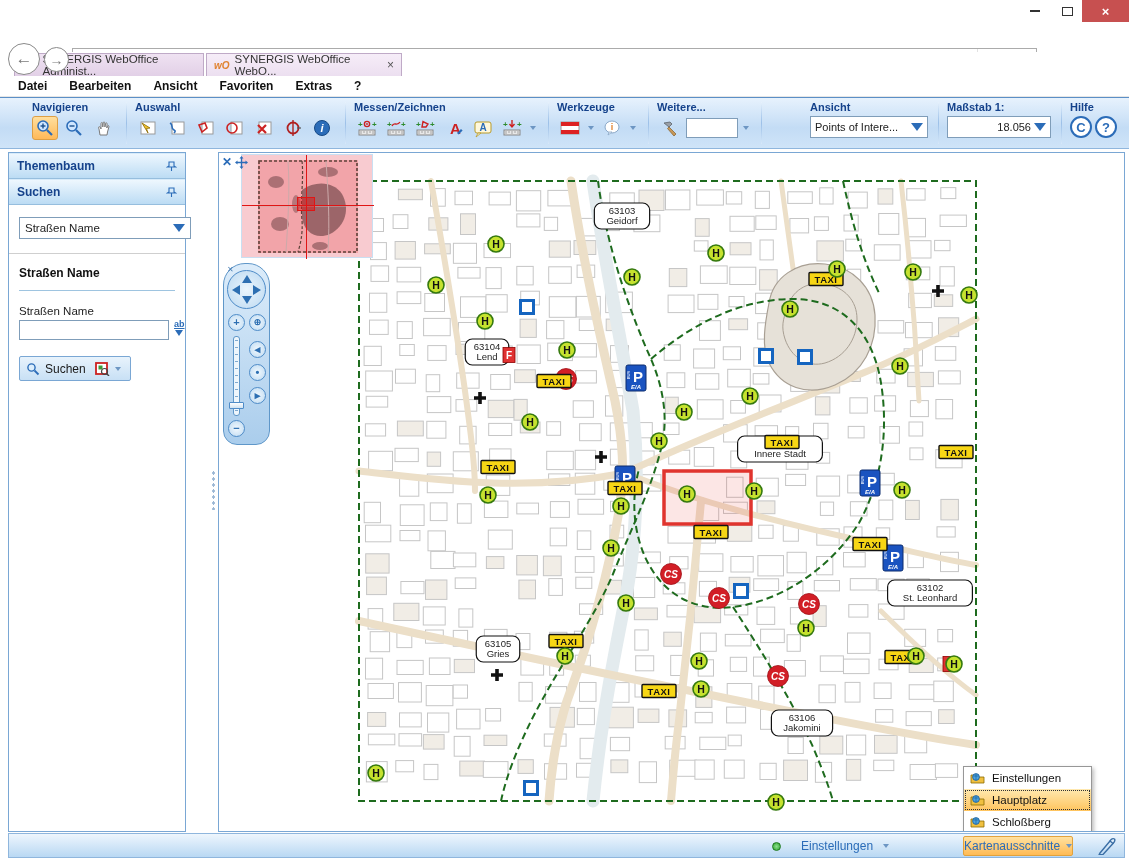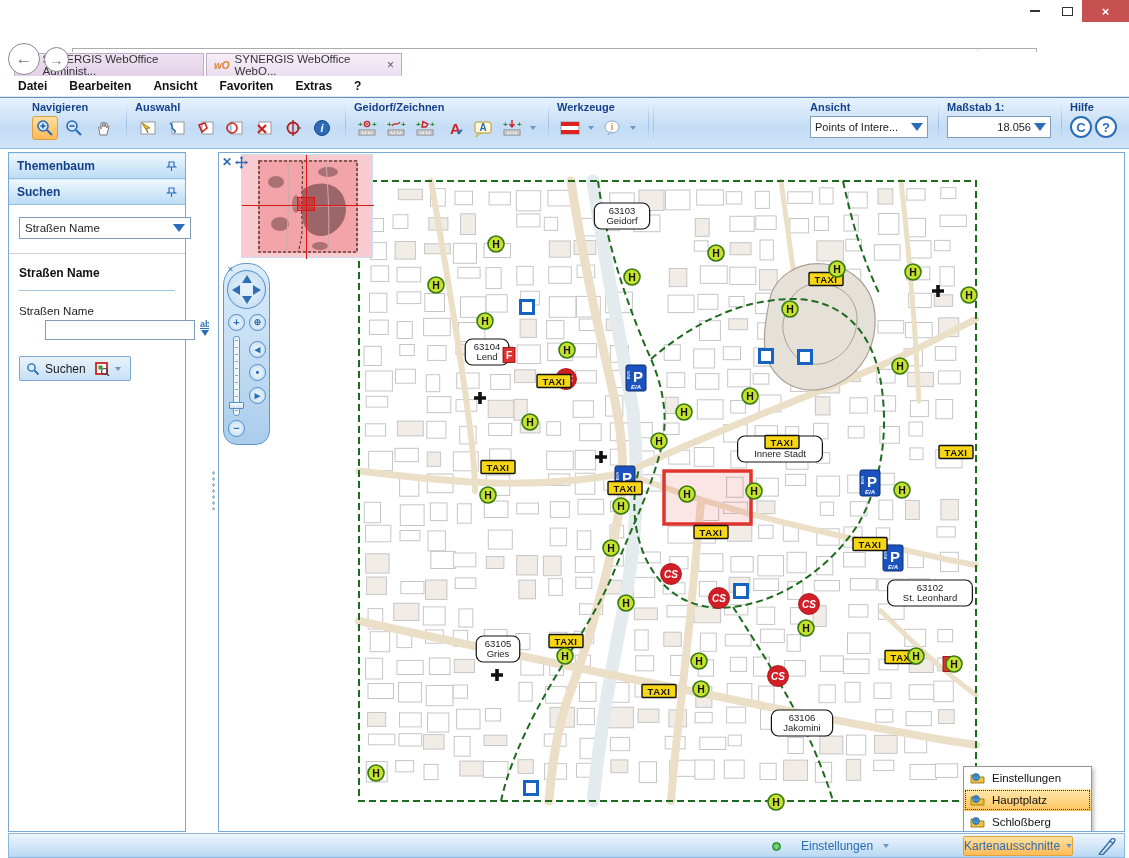--- a/index.html
+++ b/index.html
@@ -50,21 +50,21 @@
   #sidebar { position:absolute; top:152px; left:8px; width:178px; height:680px; background:#fff; border:1px solid #7aa7d4; }
   .acc-header { height:26px; background:linear-gradient(#eef7fe,#bcdcf4); border-bottom:1px solid #96bede; border-top:1px solid #d7ebfa; display:flex; align-items:center; padding:0 8px; font-size:12px; font-weight:bold; color:#15428b; cursor:pointer; }
   .acc-header svg { margin-left:auto; }
   #search-body { padding:12px 10px; }
   .dd { width:172px; height:22px; background:#fff; border:1px solid #7f9db9; display:flex; align-items:center; font-size:11.5px; color:#222; padding:0 5px; cursor:pointer; }
   .dd .bluecaret { width:0; height:0; border-left:6px solid transparent; border-right:6px solid transparent; border-top:8px solid #2b6cb8; margin-left:auto; }
   #search-divider { border:none; border-top:1px solid #cfcfcf; margin:14px -10px 12px; }
   #search-title { font-size:12px; font-weight:bold; color:#111; }
   #search-title-rule { border:none; border-top:1px solid #9ec4e0; margin:10px 0 14px; }
   #field-label { font-size:11.5px; color:#222; margin-bottom:3px; }
-  .inputrow { display:flex; gap:5px;margin-left:26px; }
+  .inputrow { display:flex; gap:5px; }
   #street-input { width:150px; height:20px; border:1px solid #7f9db9; font-size:11px; padding:0 3px; }
   .ab-icon { display:flex; flex-direction:column; align-items:center; line-height:1; cursor:pointer; }
   .ab-icon b { color:#2b6cb8; font-size:9px; text-decoration:underline; }
   .ab-icon i { width:0; height:0; border-left:4px solid transparent; border-right:4px solid transparent; border-top:6px solid #2b6cb8; margin-top:1px; }
   #suchen-btn { margin-top:16px; width:112px; height:25px; background:linear-gradient(#e8f3fc,#c8e0f5); border:1px solid #7aa7d4; border-radius:2px; display:flex; align-items:center; gap:5px; padding:0 6px; font-size:12px; color:#1a1a1a; cursor:pointer; }
   #suchen-btn .dcaret { width:0; height:0; border-left:3.5px solid transparent; border-right:3.5px solid transparent; border-top:4.5px solid #6d96c3; }
 
   #splitter { position:absolute; top:152px; left:209px; width:9px; height:680px; background:#fff; }
   #splitter .dots { position:absolute; left:3px; top:318px; width:3px; height:40px; background-image:radial-gradient(#9ab6d4 1px, transparent 1.2px); background-size:3px 6px; }
 
@@ -238,21 +238,21 @@
       <div class="tbtn">
           <svg width="18" height="18" viewBox="0 0 18 18">
             <circle cx="9" cy="9" r="7.5" fill="#2b6cb8" stroke="#174a85"></circle>
             <text x="9" y="13" text-anchor="middle" font-size="11" font-weight="bold" font-style="italic" fill="#fff">i</text>
           </svg>
         </div>
     </div>
   </div>
   <div class="vsep"></div>
   <div class="tgroup">
-    <div class="glabel">Geidorf/Zeichnen</div>
+    <div class="glabel">Messen/Zeichnen</div>
     <div class="grow">
       <div class="tbtn">
           <svg width="22" height="20" viewBox="0 0 22 20">
             <rect x="3" y="12" width="16" height="5" fill="#e8e8e8" stroke="#888"></rect>
             <path d="M5,13 v3 M8,13 v2 M11,13 v3 M14,13 v2 M17,13 v3" stroke="#888" stroke-width=".7"></path>
             <text x="2" y="9" font-size="8" font-weight="bold" fill="#2e8b2e">+</text>
             <circle cx="11" cy="6" r="2.6" fill="none" stroke="#cc2222" stroke-width="1.4"></circle>
             <circle cx="11" cy="6" r=".9" fill="#cc2222"></circle>
             <text x="16" y="9" font-size="8" font-weight="bold" fill="#2e8b2e">+</text>
           </svg>
@@ -316,20 +316,33 @@
           <svg width="18" height="18" viewBox="0 0 18 18">
             <ellipse cx="9" cy="8" rx="7" ry="6" fill="#fff" stroke="#8aa8c8"></ellipse>
             <path d="M6,13 l-1,3 l4,-3 z" fill="#fff" stroke="#8aa8c8" stroke-width=".8"></path>
             <text x="9" y="11" text-anchor="middle" font-size="9" font-weight="bold" fill="#e08330">i</text>
           </svg>
         </div>
       <div class="mini-caret"></div>
     </div>
   </div>
   <div class="vsep"></div>
+  <div class="tgroup">
+    <div class="glabel">Weitere...</div>
+    <div class="grow">
+      <div class="tbtn">
+          <svg width="19" height="18" viewBox="0 0 19 18">
+            <path d="M3,4 L9,3 L11,5 L8,8 Z" fill="#9aa0a8" stroke="#5c636b" stroke-width=".8"></path>
+            <path d="M8,8 L15,15 L13,17 L6.5,9.5 Z" fill="#c89858" stroke="#8a6a38" stroke-width=".8"></path>
+          </svg>
+        </div>
+      <input style="width: 52px; height: 20px; border: 1px solid rgb(127, 157, 185); font-size: 11px;" value="">
+      <div class="mini-caret"></div>
+    </div>
+  </div>
   <div class="vsep"></div>
   <div style="flex:1"></div>
   <div class="tgroup">
     <div class="glabel">Ansicht</div>
     <div class="grow">
       <div class="selbox" style="width:118px">
         <span>Points of Intere...</span>
         <span class="bluecaret"></span>
       </div>
     </div>

